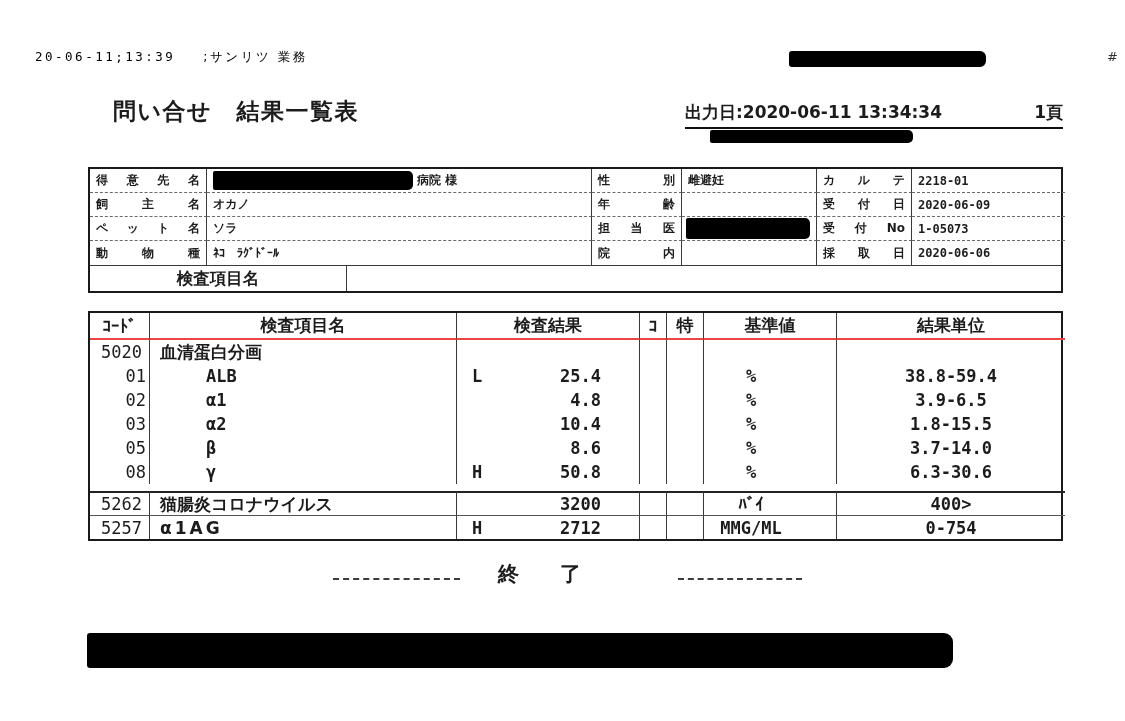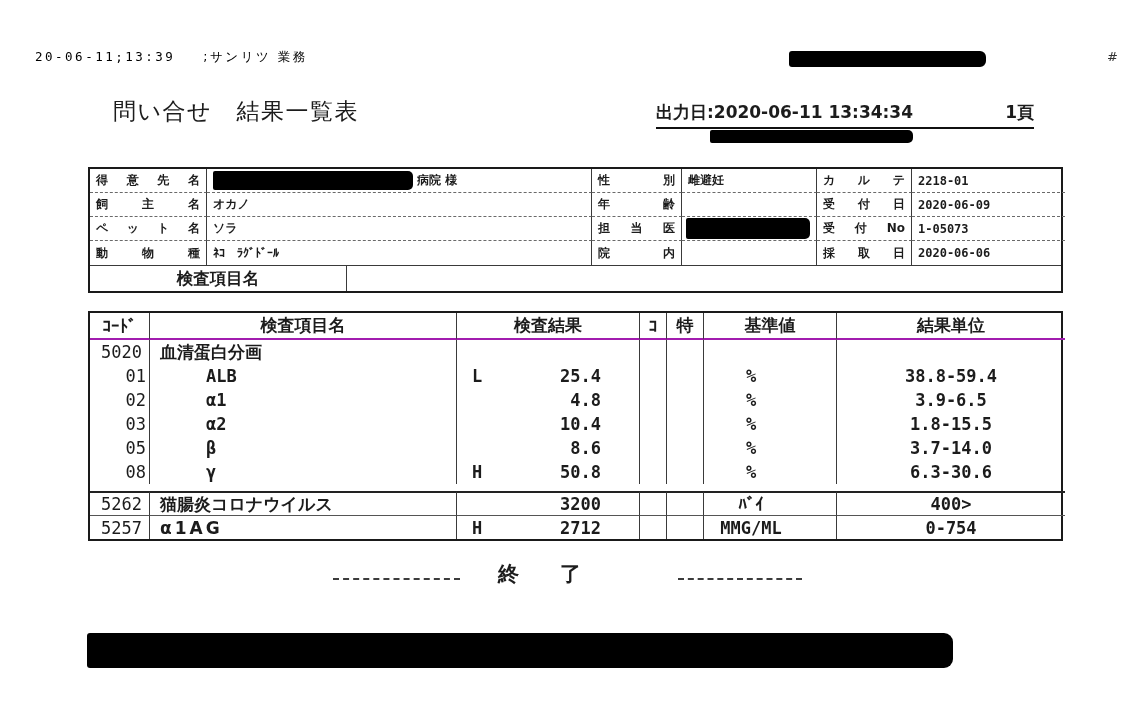--- a/index.html
+++ b/index.html
@@ -15,25 +15,25 @@
   .fax-line {
     position:absolute; left:35px; top:49px; font-size:12.5px; color:#000000;
     letter-spacing:2.5px; display:flex; gap:28px; white-space:pre;
   }
   .redact { background:#000; display:inline-block; }
   .redact-top { position:absolute; left:789px; top:51px; width:197px; height:16px; border-radius:3px 6px 6px 3px; }
   .hash-mark { position:absolute; left:1107px; top:49px; font-size:13px; color:#333; }
 
   
   .doc-title {
-    position:absolute; left:113px; top:96px; font-size:23px; font-weight:400;
+    position:absolute; left:113px; top:96px; font-size:23px; font-weight:700;
     letter-spacing:1.5px;
   }
   .output-wrap {
-    position:absolute; left:656px; top:101px; width:378px;
+    position:absolute; left:685px; top:101px; width:378px;
     display:flex; justify-content:space-between; align-items:flex-end;
     border-bottom:2.5px solid #101010; padding-bottom:3px;
     font-size:17px; font-weight:700; white-space:pre;
   }
   .redact-date { position:absolute; left:710px; top:130px; width:203px; height:13px; border-radius:2px 5px 5px 2px; }
 
   
   .info-outer {
     position:absolute; left:88px; top:167px; width:975px;
     border:2px solid #1a1a1a; background:#fff;
@@ -61,21 +61,21 @@
     border:2px solid #1a1a1a; background:#fff;
   }
   .trow { display:grid; grid-template-columns:60px 307px 183px 27px 37px 133px 228px; }
   .trow > div {
     border-right:1px solid #3a3a3a; overflow:hidden; white-space:pre;
     display:flex; align-items:center; font-size:17px;
   }
   .trow > div:last-child { border-right:none; }
   .thead > div {
     height:27px; justify-content:center; font-weight:700; font-size:17px;
-    border-bottom:2px solid #a21caf;
+    border-bottom:2px solid #ef4444;
   }
   .tdata > div { height:24px; }
   .sep-strong > div { border-top:2px solid #222;margin-top:7px; }
   .sep-light  > div { border-top:1px solid #555; }
   .c-code { justify-content:flex-end; padding-right:7px; font-size:15px; }
   .sub .c-code { padding-right:3px; }
   .c-name { padding-left:10px; font-weight:700; }
   .sub .c-name { padding-left:56px; font-weight:600; }
   .c-result { justify-content:space-between; }
   .flag { padding-left:15px; font-weight:600; }

